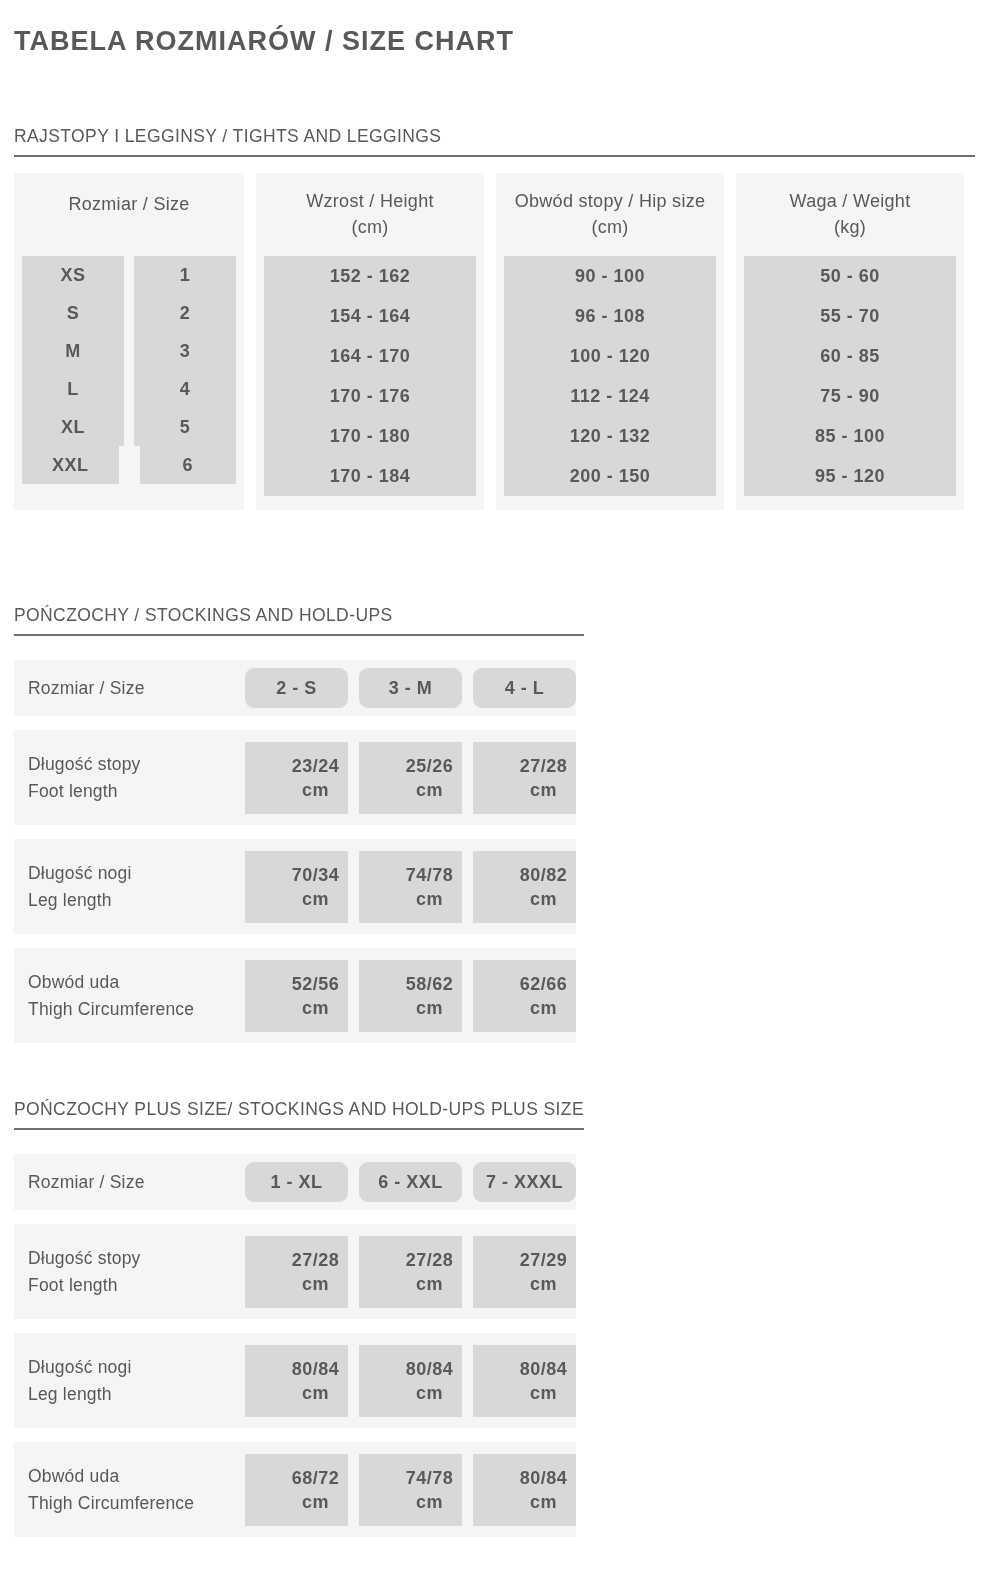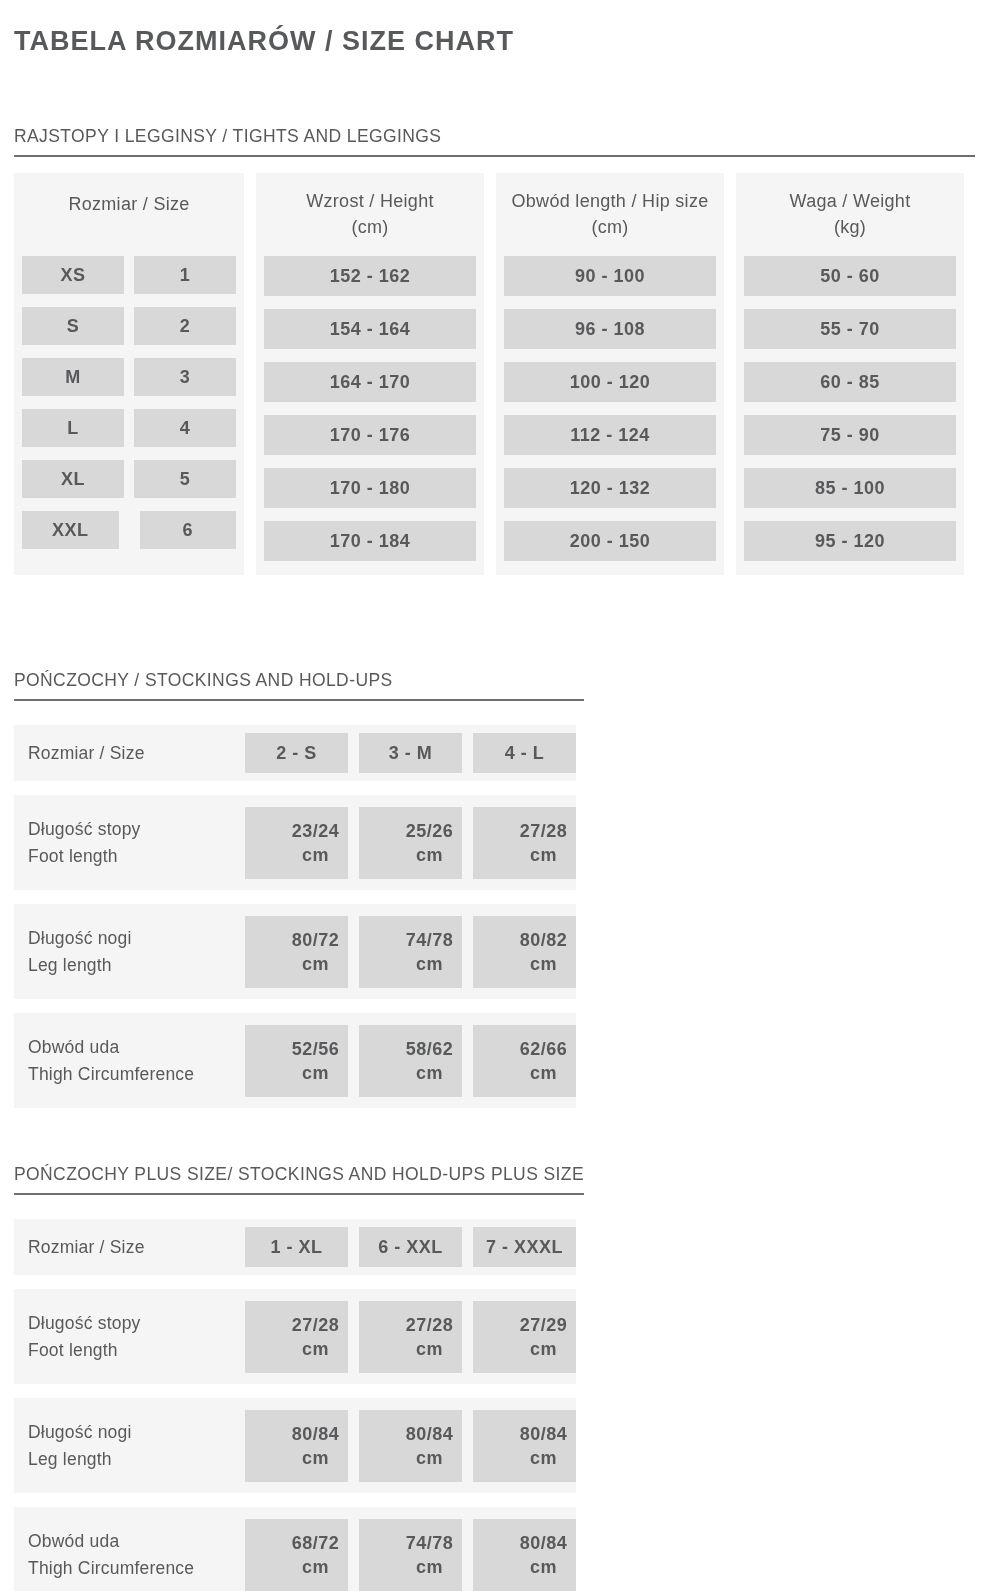--- a/index.html
+++ b/index.html
@@ -45,21 +45,21 @@
   }
   .t1-size{width:230px;}
   .t1-std{width:228px;}
   .t1-header{
     height:83px;padding-top:15px;
     display:flex;flex-direction:column;align-items:center;
     text-align:center;
   }
   .t1-header.one-line{justify-content:center;padding-top:0;padding-bottom:22px;}
   .t1-title,.t1-unit{font-size:18px;line-height:26px;font-weight:400;letter-spacing:0.3px;}
-  .t1-row{display:flex;gap:10px;margin-bottom:13px;}
+  .t1-row{display:flex;gap:10px;margin-bottom:0;}
   .t1-row:last-child{margin-bottom:0;gap:21px;}
   .cell{
     background:var(--cell-bg);
     display:flex;flex-direction:column;align-items:center;justify-content:center;
     font-weight:700;font-size:18px;letter-spacing:0.5px;
     text-align:center;
   }
   .t1-cell{height:40px;width:100%;}
   .t1-half{height:38px;width:102px;}
 
@@ -70,21 +70,21 @@
     display:flex;align-items:center;
     margin-bottom:14px;
     padding-left:14px;
   }
   .s-row:last-child{margin-bottom:0;align-items:center;}
   .s-row-size{height:56px;}
   .s-row-tall{height:95px;}
   .s-label{flex:0 0 217px;font-size:17.5px;line-height:27px;font-weight:400;letter-spacing:0.2px;}
   .s-cells{display:flex;gap:11px;}
   .s-cell{width:103px;}
-  .s-cell-single{height:40px;}
+  .s-cell-single{height:40px;border-radius:9px;}
   .s-cell-tall{height:72px;line-height:24px;padding-left:38px;}
 </style>
 </head>
 <body>
 
 <div class="content" data-name="size-chart-page">
 
   <h1 class="page-title" data-name="page-title">TABELA ROZMIARÓW / SIZE CHART</h1>
 
   <div class="sec-heading sec1-heading" data-name="section-heading-tights">RAJSTOPY I LEGGINSY / TIGHTS AND LEGGINGS</div>
@@ -142,21 +142,21 @@
       <div class="t1-row" data-name="table-row">
           <div class="cell t1-cell" data-name="height-cell">170 - 180</div>
         </div>
       <div class="t1-row" data-name="table-row">
           <div class="cell t1-cell" data-name="height-cell">170 - 184</div>
         </div>
     </div>
 
     <div class="t1-group t1-std" data-name="hip-column-group">
       <div class="t1-header" data-name="hip-column-header">
-        <div class="t1-title" data-name="hip-column-title">Obwód length / Hip size</div>
+        <div class="t1-title" data-name="hip-column-title">Obwód stopy / Hip size</div>
         <div class="t1-unit" data-name="hip-column-unit">(cm)</div>
       </div>
       <div class="t1-row" data-name="table-row">
           <div class="cell t1-cell" data-name="hip-cell">90 - 100</div>
         </div>
       <div class="t1-row" data-name="table-row">
           <div class="cell t1-cell" data-name="hip-cell">96 - 108</div>
         </div>
       <div class="t1-row" data-name="table-row">
           <div class="cell t1-cell" data-name="hip-cell">100 - 120</div>
@@ -234,21 +234,21 @@
       </div>
     </div>
 
     <div class="s-row s-row-tall" data-name="leg-length-row">
       <div class="s-label" data-name="row-label">
         <div data-name="row-label-pl">Długość nogi</div>
         <div data-name="row-label-en">Leg length</div>
       </div>
       <div class="s-cells" data-name="row-cells">
         <div class="cell s-cell s-cell-tall" data-name="leg-length-cell">
-          <div data-name="cell-value">80/72</div>
+          <div data-name="cell-value">70/34</div>
           <div data-name="cell-unit">cm</div>
         </div>
         <div class="cell s-cell s-cell-tall" data-name="leg-length-cell">
           <div data-name="cell-value">74/78</div>
           <div data-name="cell-unit">cm</div>
         </div>
         <div class="cell s-cell s-cell-tall" data-name="leg-length-cell">
           <div data-name="cell-value">80/82</div>
           <div data-name="cell-unit">cm</div>
         </div>

